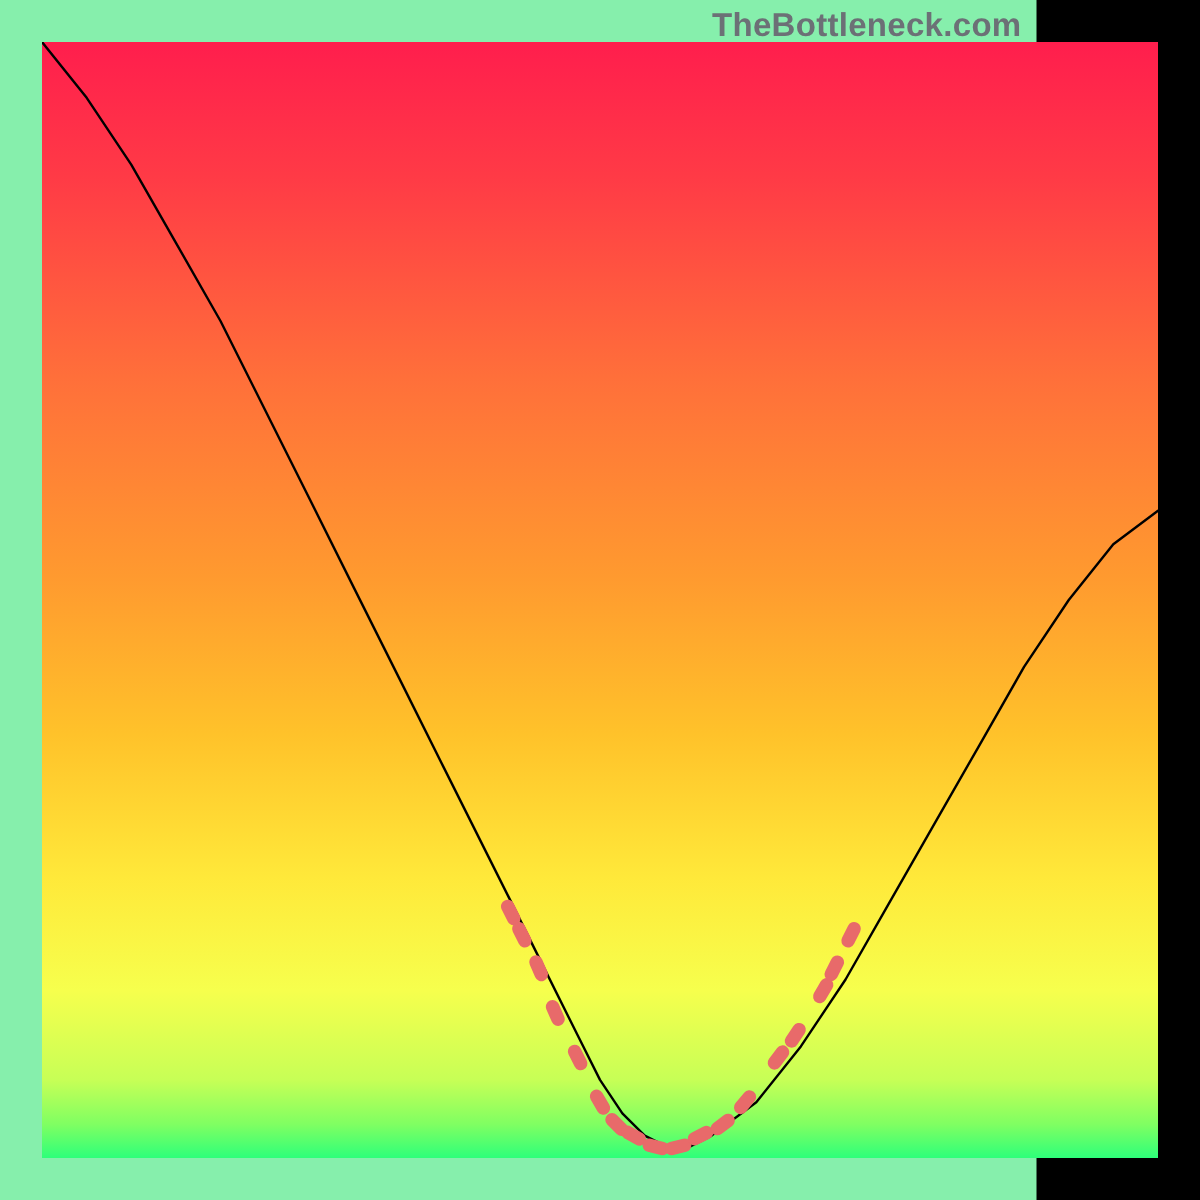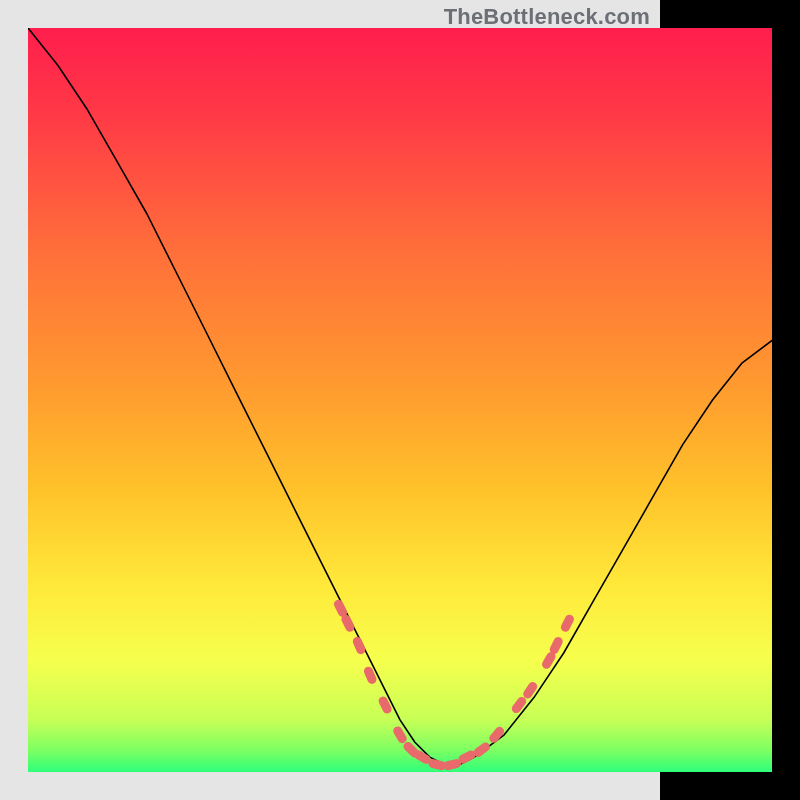--- a/index.html
+++ b/index.html
@@ -8,21 +8,22 @@
     width: 800px;
     height: 800px;
     background: #000;
     font-family: Arial, Helvetica, sans-serif;
     overflow: hidden;
   }
   .frame {
     position: relative;
     width: 660px;
     height: 800px;
-    background: #e5e5e5;
+    background: #86efac;
+    padding-left: 31px;
   }
   .watermark {
     position: absolute;
     top: 4px;
     right: 10px;
     color: #6c7076;
     font-size: 22px;
     font-weight: 600;
     letter-spacing: 0.2px;
     z-index: 10;

